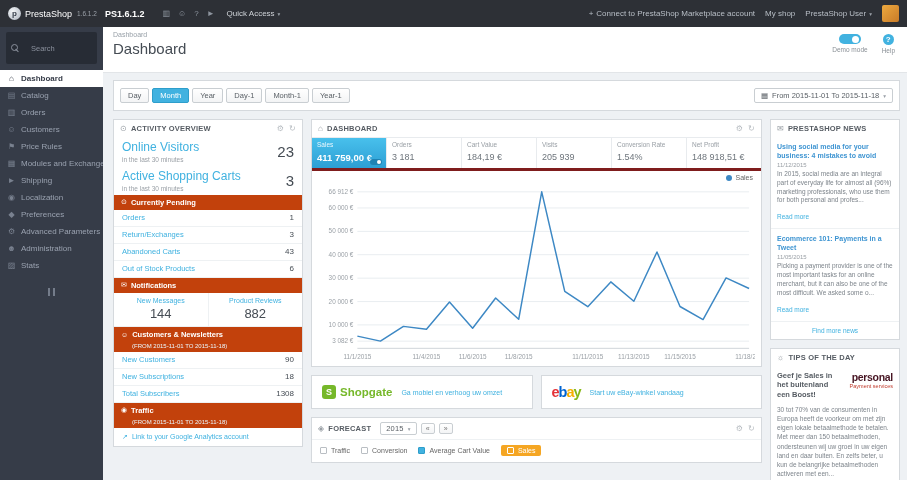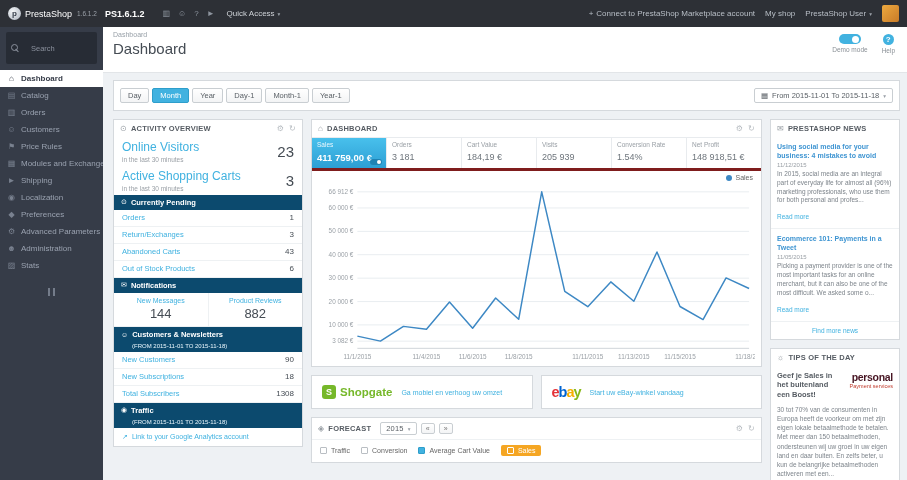--- a/index.html
+++ b/index.html
@@ -63,21 +63,21 @@
   .panel{background:#fff;border:1px solid #d5d9dd;margin-bottom:8px}
   .p-head{display:flex;align-items:center;gap:4px;padding:4px 6px;color:#565c63;font-size:7.5px;font-weight:bold;letter-spacing:.2px}
   .ph-icon{color:#9aa0a6;font-size:8px;font-weight:normal}
   .p-tools{margin-left:auto;display:flex;gap:5px;color:#b9bec3;font-size:8px;font-weight:normal}
 
   
   .metric{display:flex;align-items:center;justify-content:space-between;padding:4px 8px 3px}
   .metric-label{color:#41b2e0;font-size:12px;line-height:1.15}
   .metric-sub{color:#9aa0a6;font-size:6.5px;margin-top:1px}
   .metric-value{color:#454c54;font-size:15px}
-  .sec-head{background:#0c4a6e;color:#fff;font-size:7.5px;font-weight:bold;padding:3px 7px;display:flex;gap:4px;align-items:center;flex-wrap:wrap}
+  .sec-head{background:#c2410c;color:#fff;font-size:7.5px;font-weight:bold;padding:3px 7px;display:flex;gap:4px;align-items:center;flex-wrap:wrap}
   .sec-head .si{font-size:7px;font-weight:normal}
   .sec-sub{flex-basis:100%;font-size:6px;font-weight:normal;color:#eaf7fd;padding-left:11px}
   .a-row{display:flex;justify-content:space-between;align-items:center;padding:3.5px 8px;border-bottom:1px solid #eef1f3;font-size:7.5px}
   .a-row .al{color:#41b2e0}
   .a-row .av{color:#454c54;font-size:8px}
   .ncells{display:flex;border-bottom:1px solid #eef1f3}
   .ncell{flex:1;text-align:center;padding:4px 2px 5px;border-right:1px solid #eef1f3}
   .ncell:last-child{border-right:none}
   .nlabel{color:#41b2e0;font-size:7px}
   .nvalue{color:#454c54;font-size:13px;margin-top:2px}

